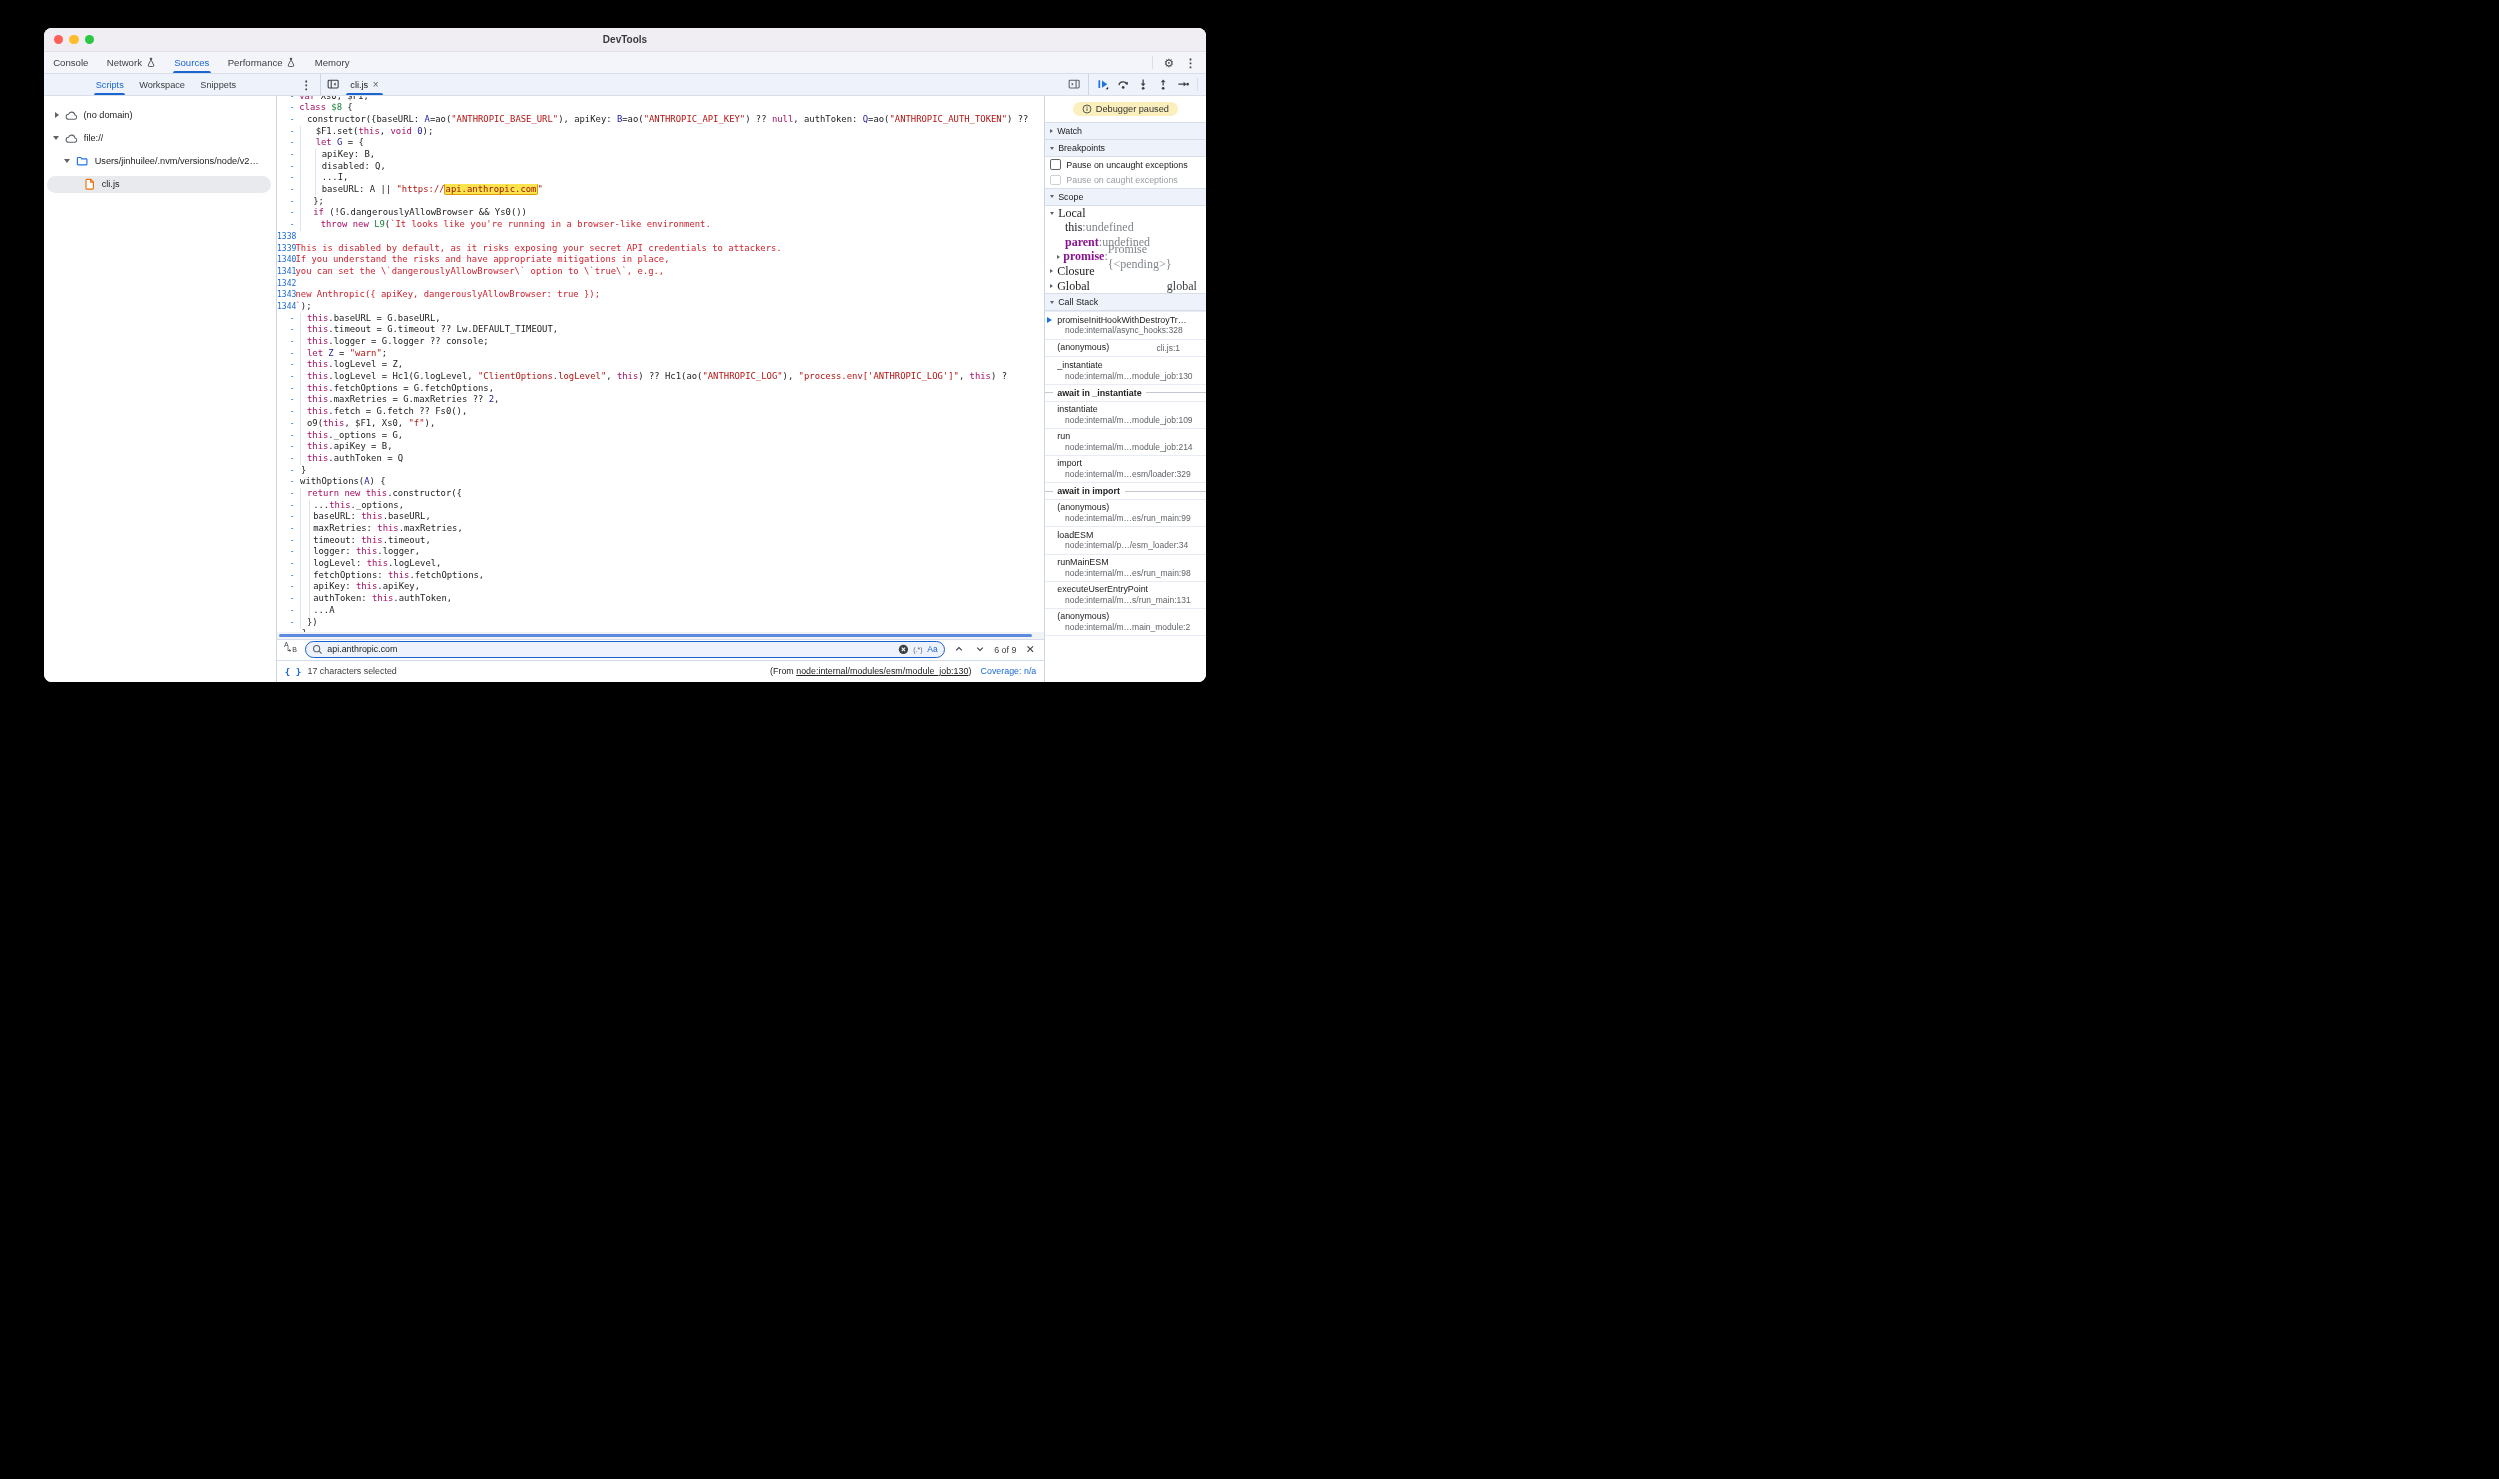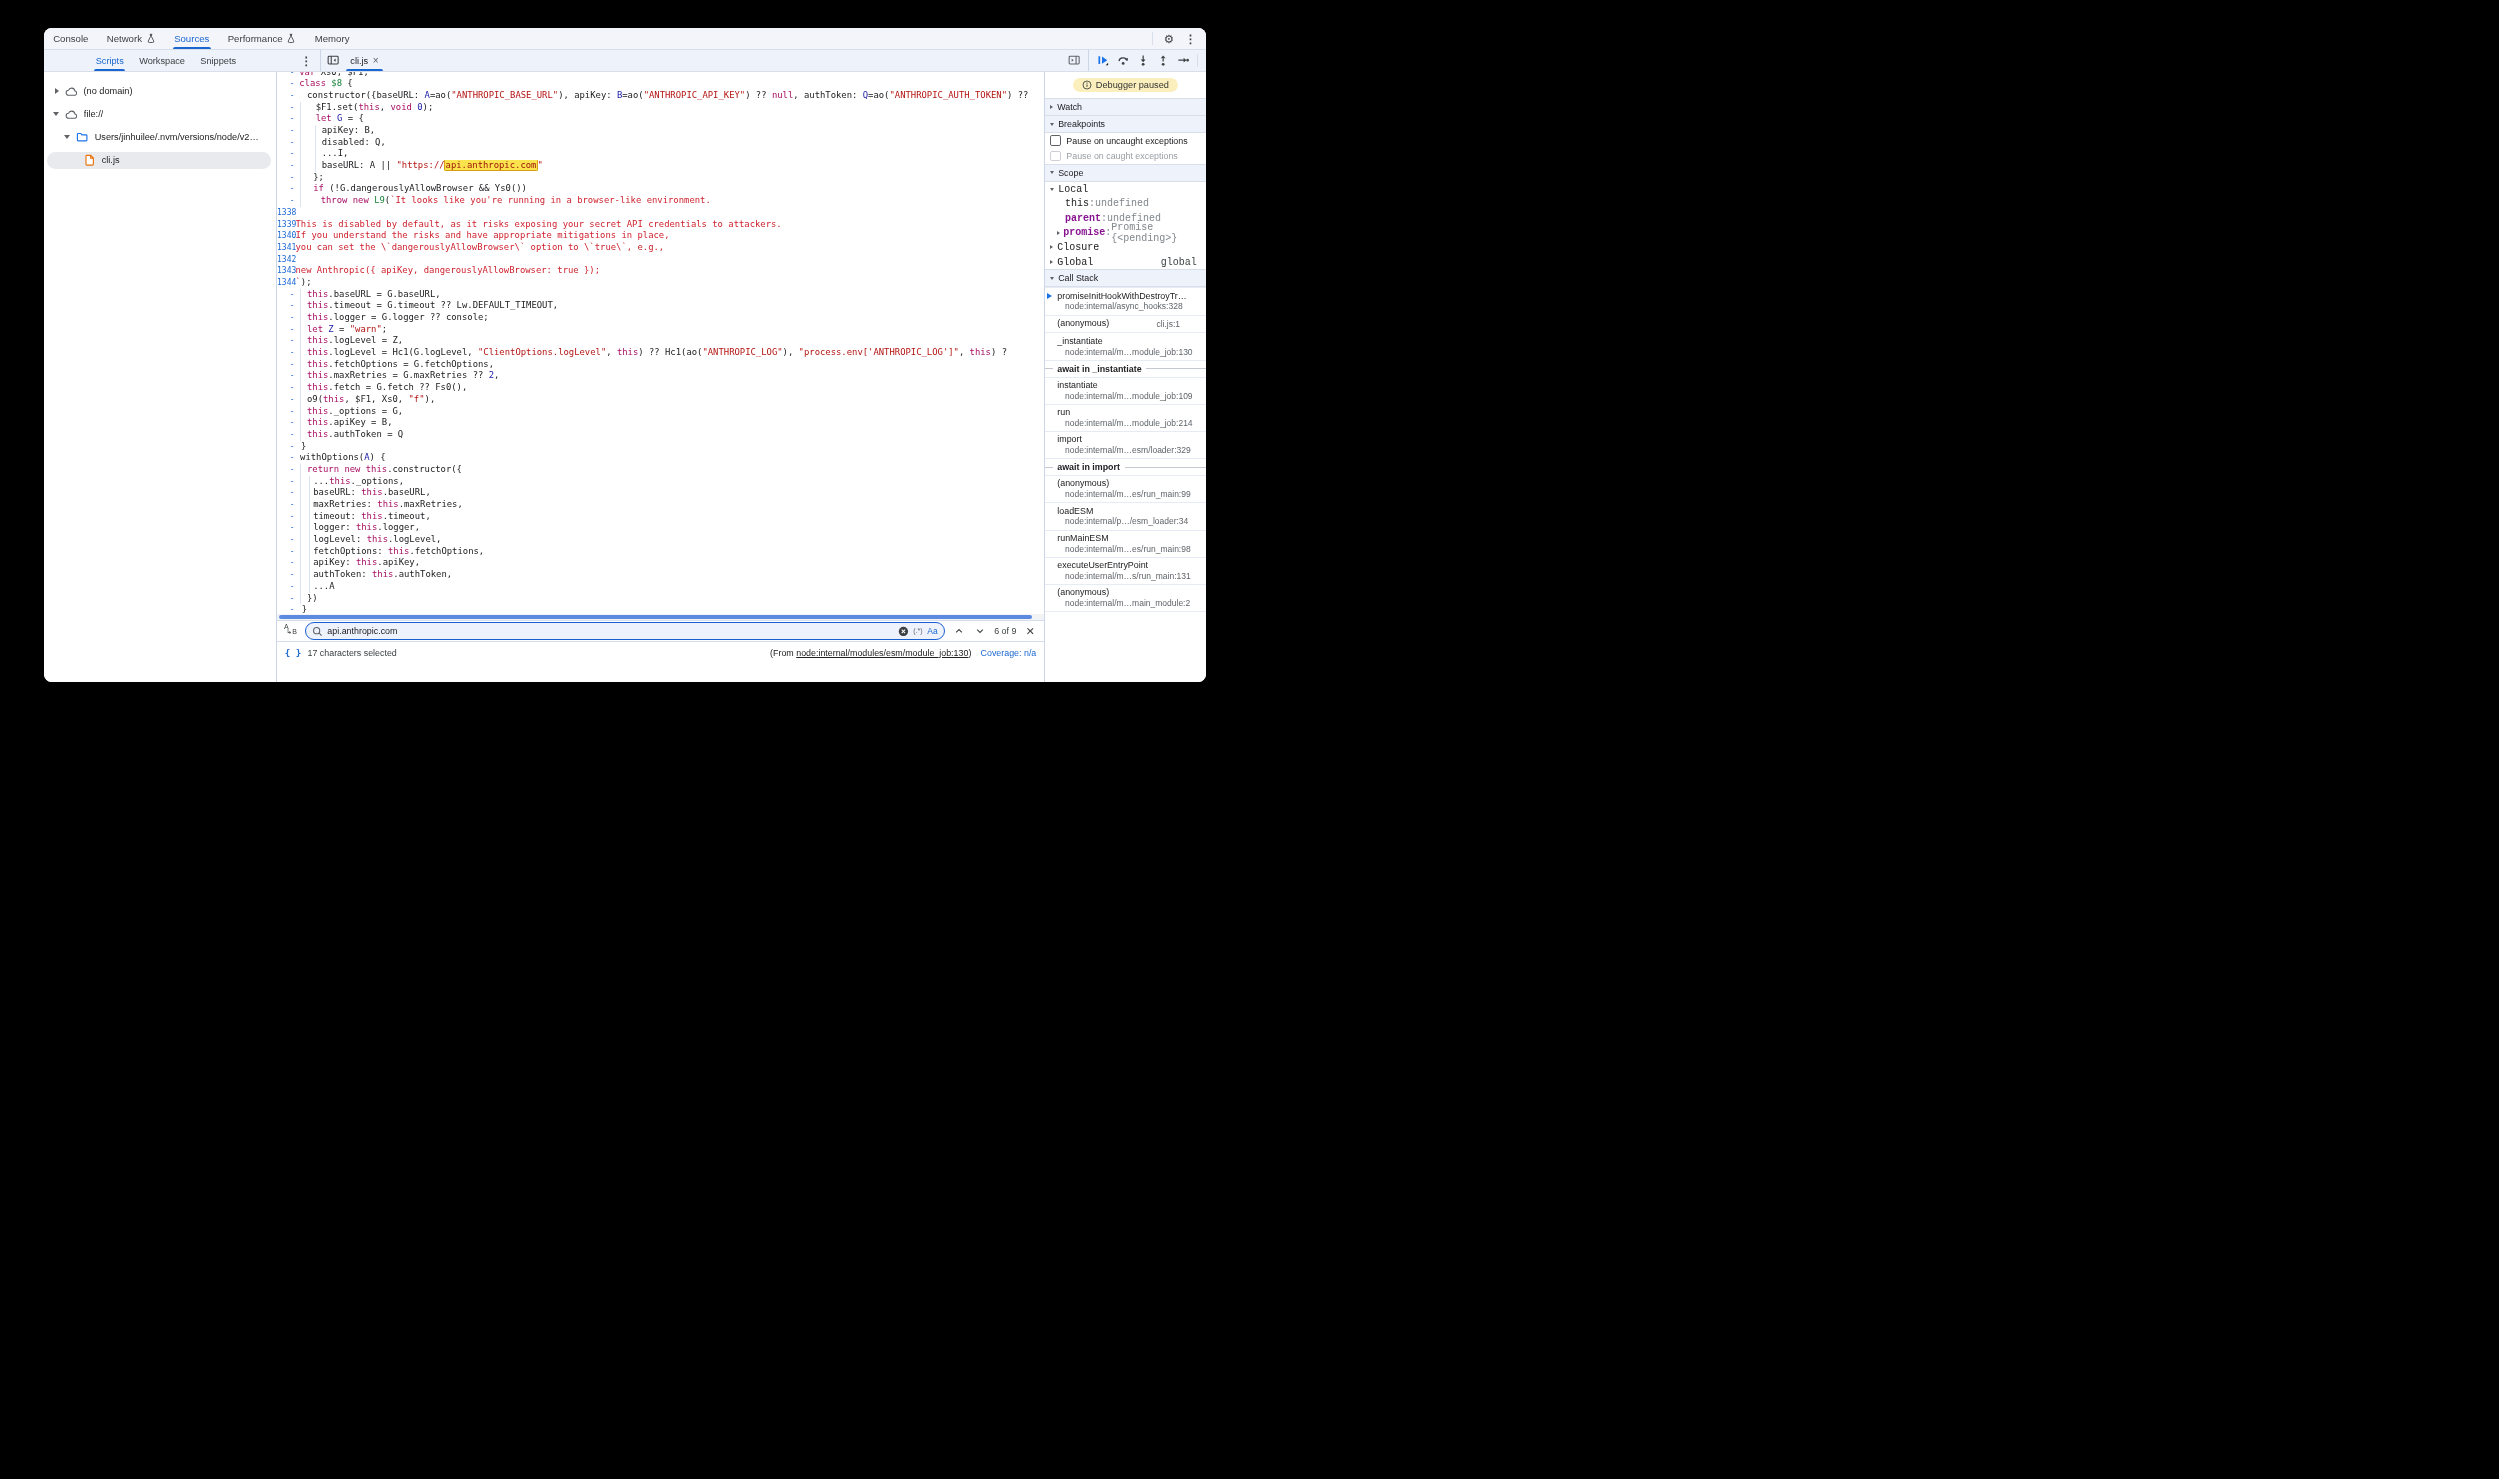--- a/index.html
+++ b/index.html
@@ -78,21 +78,21 @@
   .pill-area{height:26px;display:flex;align-items:center;justify-content:center;background:#fff;}
   .pill{display:inline-flex;align-items:center;gap:3.8px;background:#fbf0bd;border-radius:9.2px;padding:2.3px 9.2px;font-size:9.2px;color:#333;}
   .sechdr{height:16px;background:#eef2fa;border-top:0.8px solid #d8dfeb;border-bottom:0.8px solid #d8dfeb;display:flex;align-items:center;font-size:8.9px;color:#202124;padding-left:4.6px;gap:4.6px;}
   .sechdr + .sechdr{border-top:none;}
   .tr.small-r{border-width:2.7px 0 2.7px 3.8px;}
   .tr.small-d{border-width:3.8px 2.7px 0 2.7px;}
   .cbrow{height:15.4px;display:flex;align-items:center;gap:5.4px;padding-left:5.4px;font-size:8.9px;color:#202124;background:#fff;}
   .cbrow.dis{color:#9aa0a6;}
   .cbox{width:8.5px;height:8.5px;border:1.2px solid #5f6368;border-radius:1.9px;flex:none;}
   .cbrow.dis .cbox{border-color:#ccd0d6;}
-  .scope{background:#fff;font-family:Liberation Mono, monospace;font-size:10px;}
+  .scope{background:#fff;font-family:Liberation Serif, serif;font-size:12px;}
   .scrow{height:14.6px;display:flex;align-items:center;color:#202124;position:relative;}
   .scrow .val{color:#80868b;}
   .scrow .iname{color:#881391;font-weight:700;}
   .scrow .rval{margin-left:auto;padding-right:9.2px;color:#3c4043;}
   .callstack{background:#fff;}
   .cs-row{border-bottom:0.8px solid #e6ebf5;padding:2.3px 0 3.1px 0;position:relative;}
   .cs-row:first-child{border-top:0.8px solid #e6ebf5;}
   .cs-name{font-size:8.9px;color:#202124;padding-left:12.3px;line-height:10.8px;white-space:nowrap;overflow:hidden;display:block;}
   .cs-loc{font-size:8.5px;color:#5f6368;padding-left:20px;line-height:10px;white-space:nowrap;overflow:hidden;display:block;}
   .cs-one{display:flex;align-items:center;height:11.5px;}
@@ -101,20 +101,26 @@
   .cs-async::before{content:"";width:7.7px;height:0.8px;background:#c3c8d1;flex:none;}
   .cs-async::after{content:"";flex:1;height:0.8px;background:#c3c8d1;}
   .cs-active-arrow{position:absolute;left:2.3px;top:4.6px;width:0;height:0;border-style:solid;border-width:3.5px 0 3.5px 5.4px;border-color:transparent transparent transparent #1a73e8;}
   svg{display:block;}
 </style>
 </head>
 <body>
 
 <div class="window">
 
+  <div class="titlebar">
+    <span class="tl red"></span>
+    <span class="tl yellow"></span>
+    <span class="tl green"></span>
+    <div class="title">DevTools</div>
+  </div>
 
   <div class="row1">
     <div class="mtab">
         <span>Console</span>
       </div>
     <div class="mtab">
         <span>Network</span>
       <span>
           <svg width="10" height="10.8" viewBox="0 0 14 14">
             <path d="M5.2 1.3h3.6M6.3 1.3v3.2L3.3 10.5a1.6 1.6 0 0 0 1.5 2.2h4.4a1.6 1.6 0 0 0 1.5-2.2L7.7 4.5V1.3" fill="none" stroke="#3c4043" stroke-width="1.2"></path>

